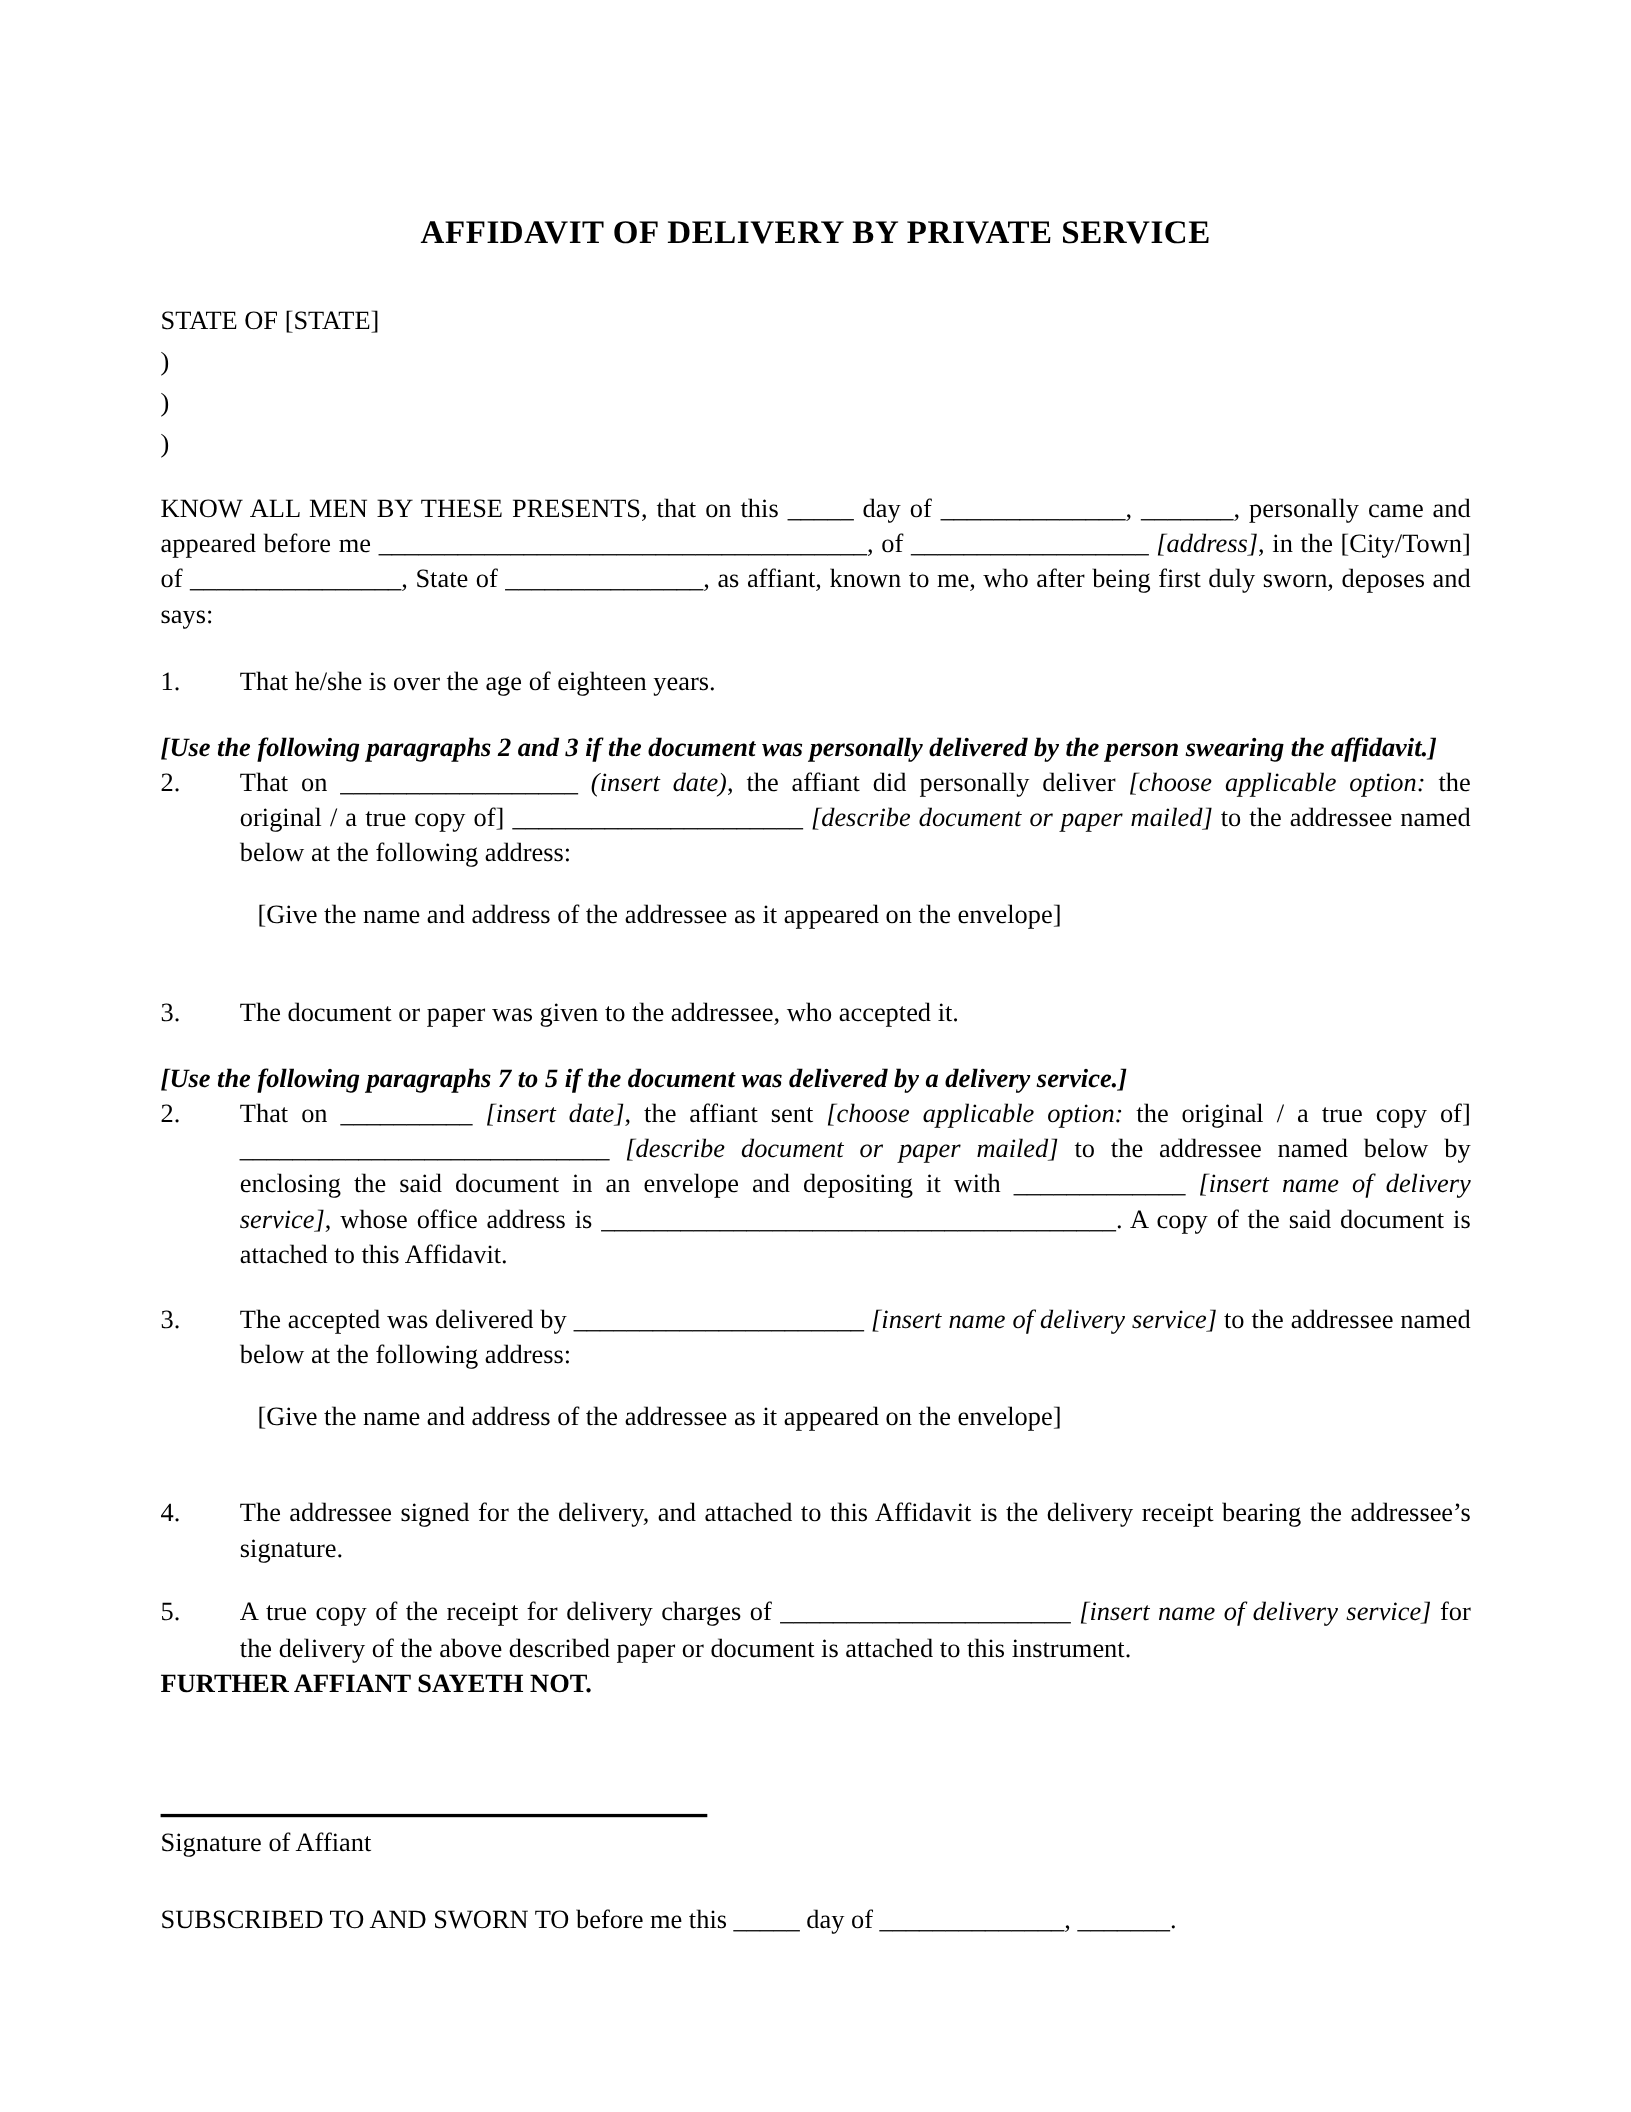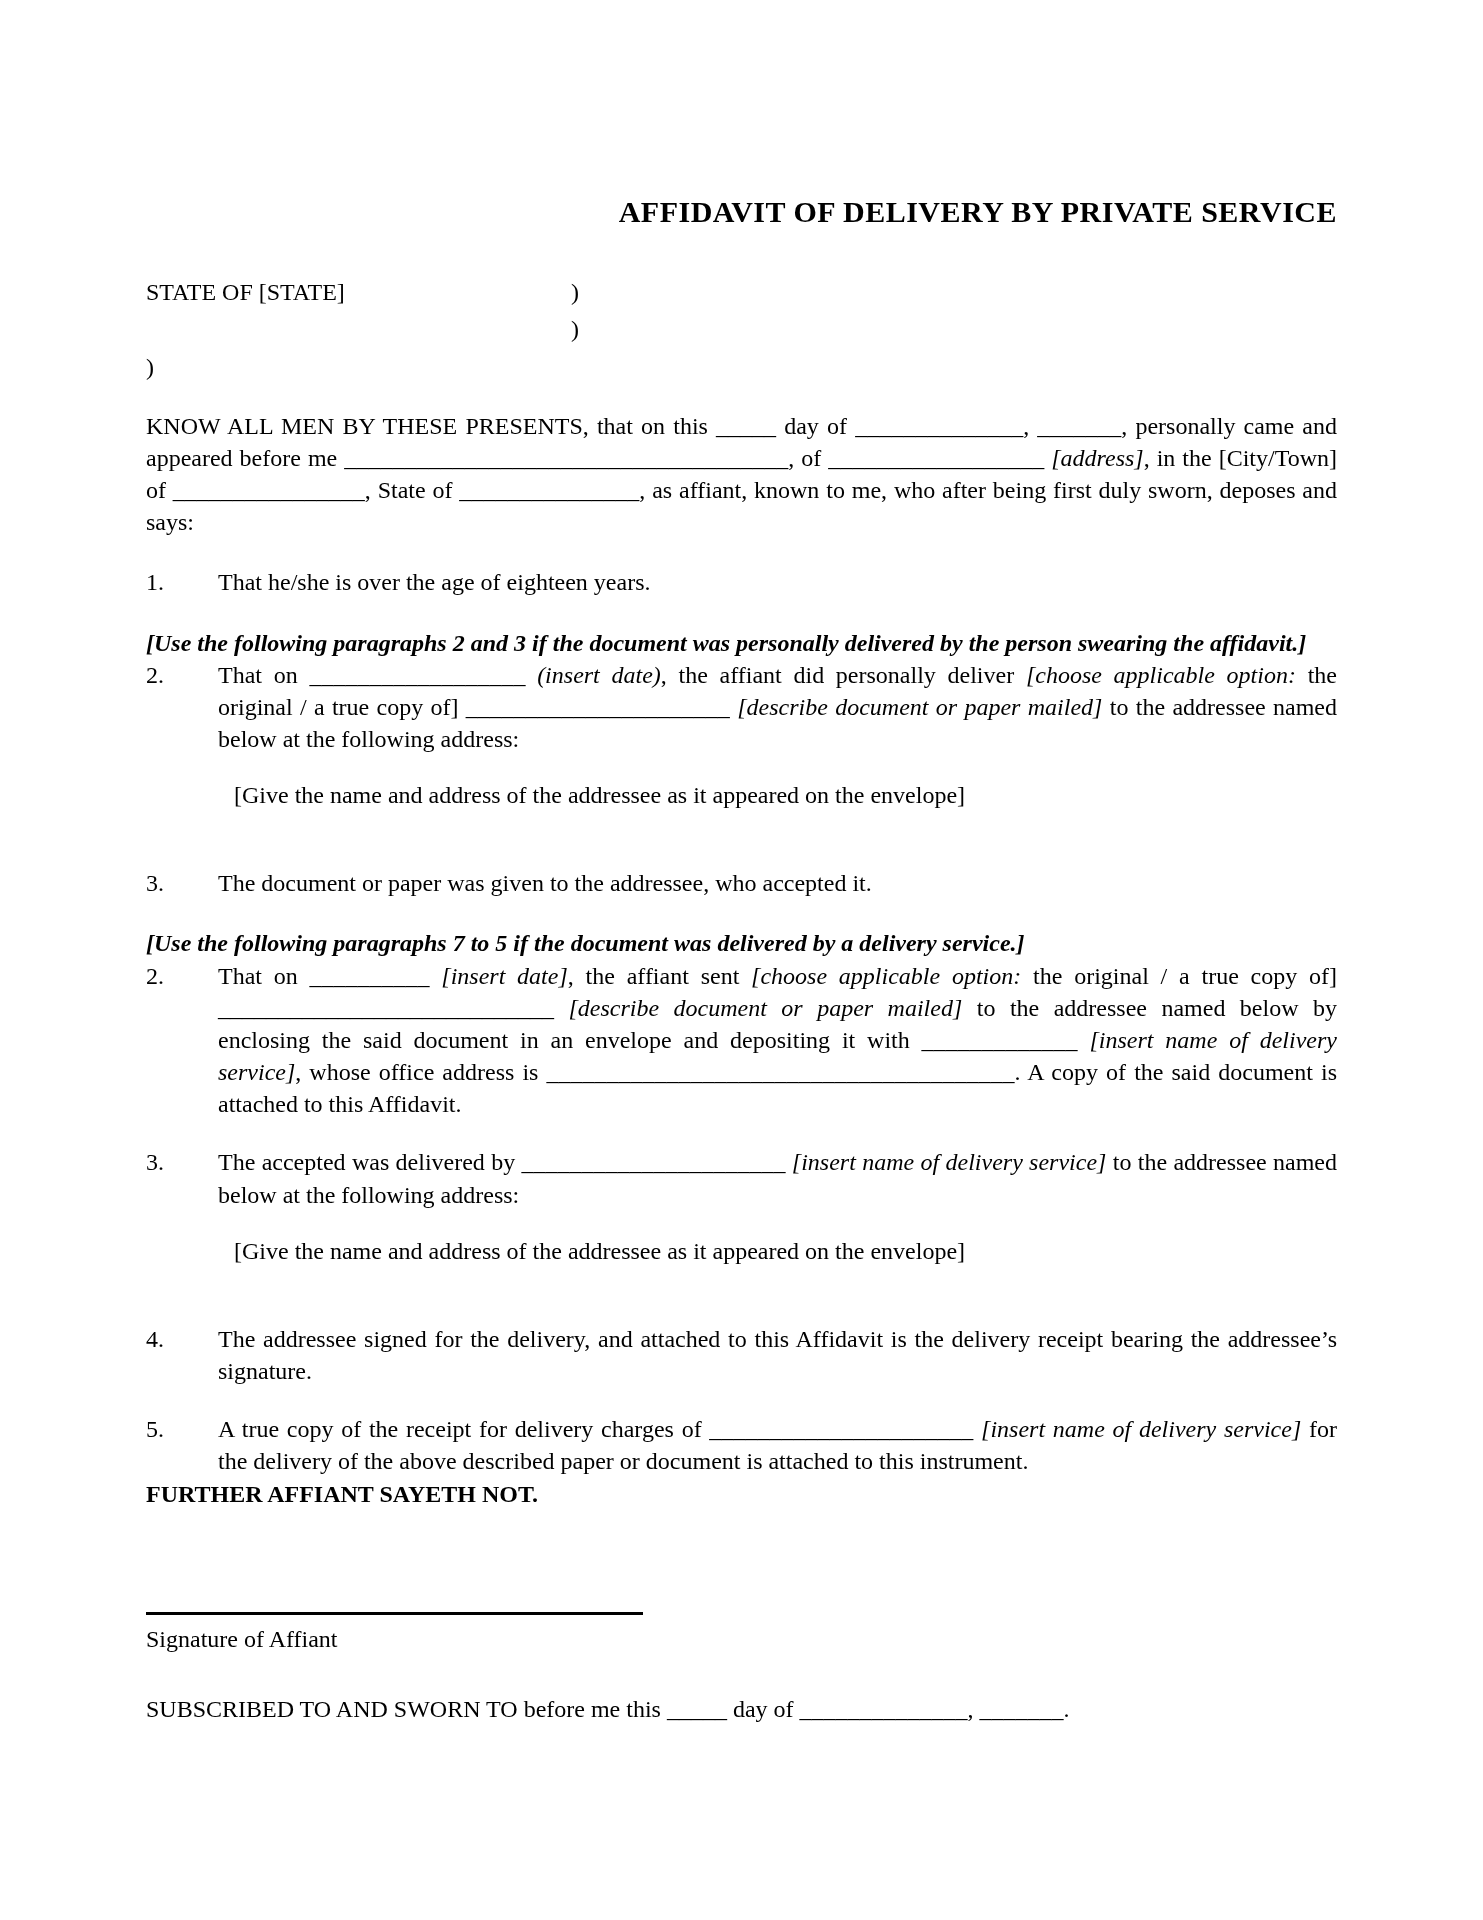--- a/index.html
+++ b/index.html
@@ -11,27 +11,27 @@
     color: #000000;
     font-family: "Liberation Serif", serif;
     overflow: hidden;
   }
   .content {
     padding: 192px 146px 0 146px;
     font-size: 24px;
     line-height: 1.34;
   }
   .doc-title {
-    text-align: right;
+    text-align: center;
     font-size: 30px;
     font-weight: bold;
     letter-spacing: 0.5px;
     margin: 0 0 42px 0;
   }
-  .venue-row { display: flex; line-height: 1.55; }
+  .venue-row { display: flex; line-height: 1.55; flex-direction: column; }
   .venue-left { width: 425px; flex: none; }
   .venue-paren { flex: none; }
   .para { text-align: justify; margin: 0; }
   .opening { margin-top: 24px; }
   .item { display: flex; margin-top: 28px; }
   .item-num { width: 72px; flex: none; }
   .item-body { flex: 1; text-align: justify; }
   .item-tight { margin-top: 0; }
   .note { text-align: justify; margin-top: 28px; }
   .give-note { margin-left: 88px; margin-top: 24px; }

